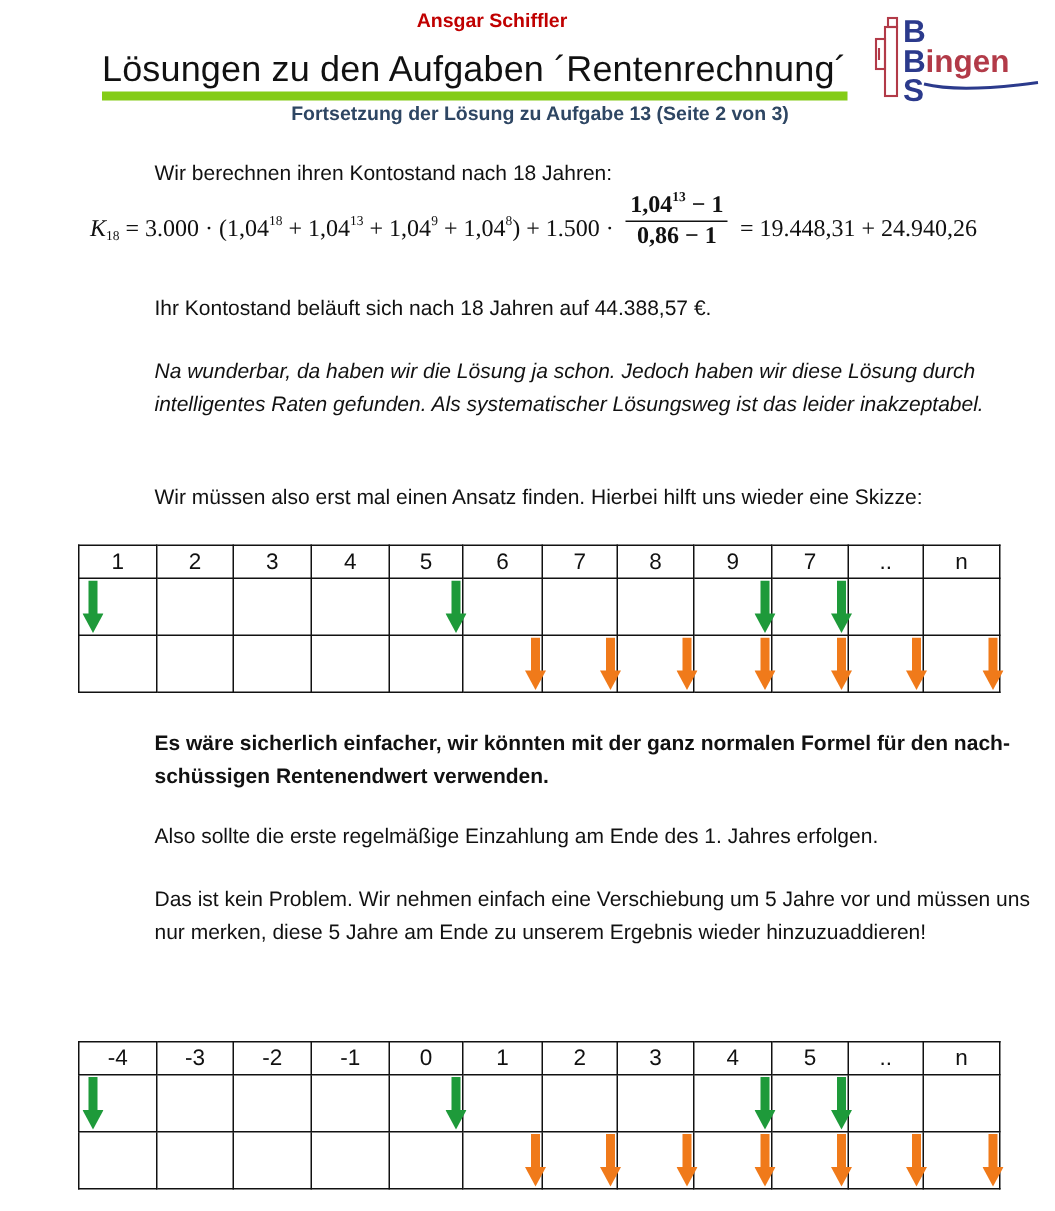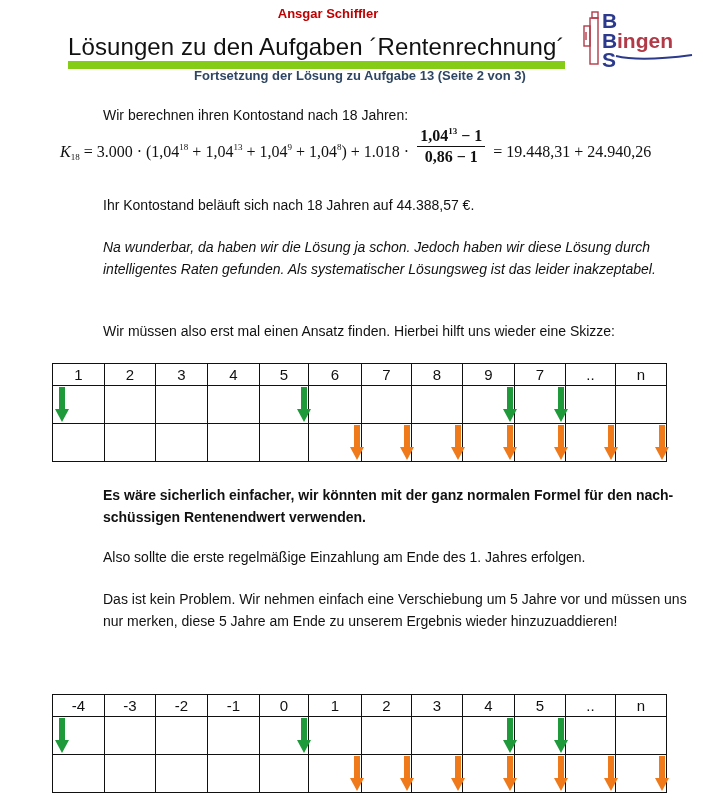--- a/index.html
+++ b/index.html
@@ -2,21 +2,21 @@
 <html><head>
 <meta charset="utf-8">
 <style>
   html, body { margin: 0; padding: 0; background: #ffffff; }
   body { width: 703px; height: 807px; position: relative; overflow: hidden;
          font-family: "Liberation Sans", sans-serif; color: #111; }
   .abs { position: absolute; }
   #author { left: 0; width: 632px; top: 6px; text-align: center; color: #c00000;
             font-weight: bold; font-size: 13px; padding-left: 12px; }
   #title { left: 68px; top: 34px; font-size: 24px; color: #111; white-space: nowrap;
-           border-bottom: 8px solid #84cc16; line-height: 26px; padding-bottom: 1px; letter-spacing: 0.1px; }
+           border-bottom: 6px solid #84cc16; line-height: 26px; padding-bottom: 1px; letter-spacing: 0.1px; }
   #subtitle { left: 0; width: 720px; top: 68px; text-align: center; color: #2e4663;
               font-weight: bold; font-size: 13px; }
   #logo { left: 580px; top: 6px; width: 115px; height: 60px; }
   .para { left: 75px; width: 620px; font-size: 14px; line-height: 22px; margin-left: 28px; }
   .formula { left: 60px; top: 126px; width: 620px; height: 52px;
              font-family: "Liberation Serif", serif; font-size: 16px; }
   .formula .row { position: absolute; top: 14px; left: 0; white-space: nowrap; }
   .formula sup { font-size: 9px; vertical-align: 7px; }
   .formula sub { font-size: 9px; vertical-align: -3px; }
   .frac { display: inline-block; vertical-align: middle; text-align: center; margin: 0 4px; }
@@ -53,21 +53,21 @@
     <text x="22" y="61" font-family="Liberation Sans, sans-serif" font-weight="bold" font-size="21" fill="#2b3a8c">S</text>
     <path d="M36 50 Q 60 56 112 49" fill="none" stroke="#2b3a8c" stroke-width="2"></path>
   </svg>
 </div>
 
 <div class="abs para" style="top:104px;">Wir berechnen  ihren Kontostand nach 18 Jahren:</div>
 
 <div class="abs formula">
   <div class="row">
     <i>K</i><sub>18</sub>
-    <span>= 3.000 · (1,04</span><sup>18</sup><span> + 1,04</span><sup>13</sup><span> + 1,04</span><sup>9</sup><span> + 1,04</span><sup>8</sup><span>) + 1.018 ·</span>
+    <span>= 3.000 · (1,04</span><sup>18</sup><span> + 1,04</span><sup>13</sup><span> + 1,04</span><sup>9</sup><span> + 1,04</span><sup>8</sup><span>) + 1.500 ·</span>
     <span class="frac" style="margin-top:-18px;font-weight:bold;">
       <span class="num"><span>1,04</span><sup>13</sup><span> − 1</span></span>
       <span class="den">0,86 − 1</span>
     </span>
     <span>= 19.448,31 + 24.940,26</span>
   </div>
 </div>
 
 <div class="abs para" style="top:194px;">Ihr Kontostand beläuft sich nach 18 Jahren auf 44.388,57 €.</div>
 <div class="abs para" style="top:236px; width:590px;font-style:italic;">Na wunderbar,  da haben wir die Lösung ja schon. Jedoch haben wir diese Lösung durch intelligentes Raten gefunden.  Als systematischer Lösungsweg ist das leider inakzeptabel.</div>

